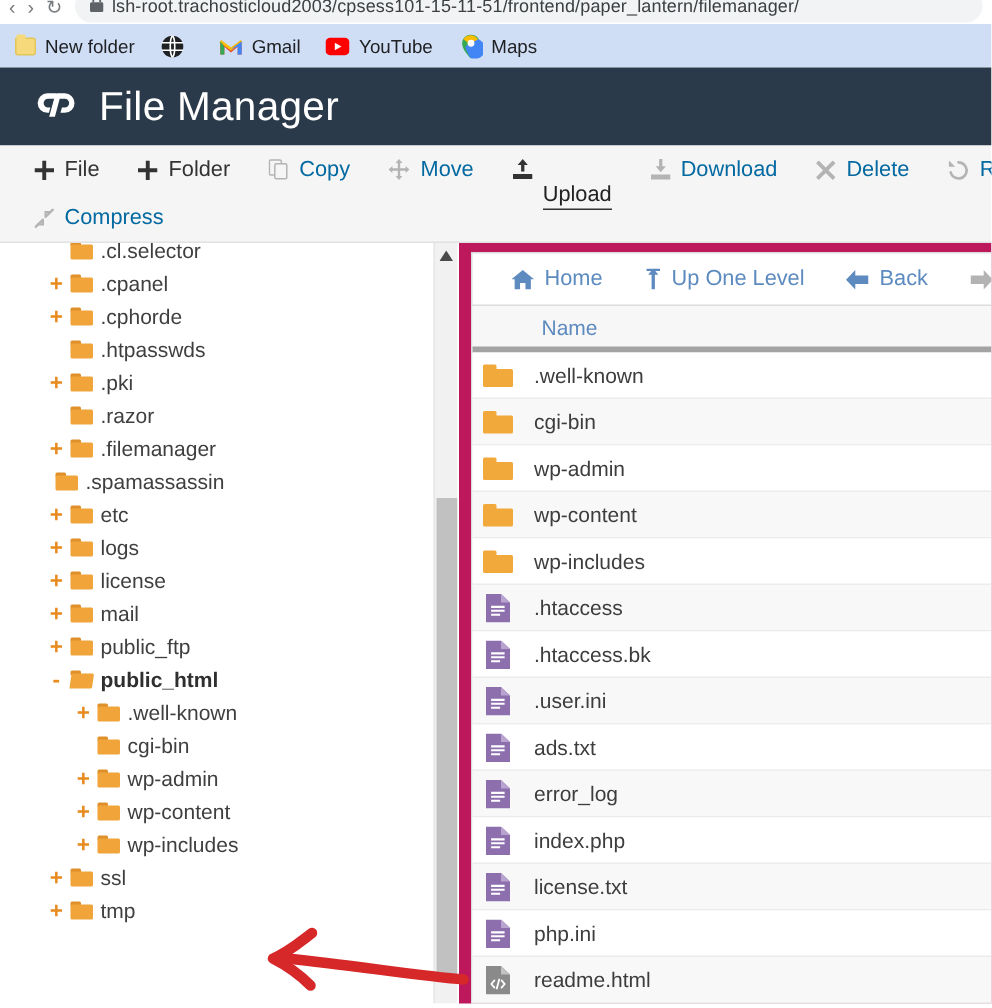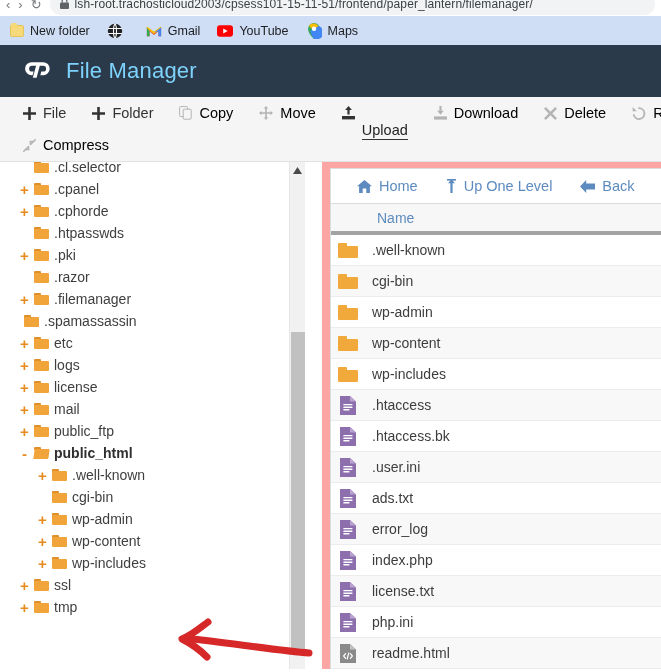--- a/index.html
+++ b/index.html
@@ -91,22 +91,22 @@
   .cp-header {
     height: 52px;
     background: #2b3a4a;
     display: flex;
     align-items: center;
     padding: 0 22px;
     gap: 14px;
   }
   .cp-logo { flex: 0 0 auto; }
   .cp-title {
-    color: #7dd3fc;
-    font-size: 22px;
+    color: #ffffff;
+    font-size: 27px;
     font-weight: 400;
     letter-spacing: .2px;
   }
 
   
   .toolbar {
     background: #f5f5f5;
     border-bottom: 1px solid #e2e2e2;
     padding: 0 10px;
   }
@@ -118,21 +118,21 @@
   }
   .tb-item {
     display: flex;
     align-items: center;
     gap: 7px;
     padding: 0 13px;
     height: 32px;
     font-size: 14.5px;
     white-space: nowrap;
     cursor: pointer;
-    color: #000000;
+    color: #0369a1;
   }
   .tb-item.enabled { color: #333333; }
   .tb-item.active { color: #222222; }
   .tb-item.active .tb-label {
     border-bottom: 1.5px solid #333;
     padding-bottom: 1px;
     margin-top: 36px;
   }
   .tb-ico { display: flex; align-items: center; }
 
@@ -147,21 +147,21 @@
   
   .tree-pane {
     width: 306px;
     position: relative;
     background: #ffffff;
     overflow: hidden;
     border-right: 1px solid #ffffff;
   }
   .tree-scroll {
     position: absolute;
-    top: -6px; left: 4px;
+    top: -6px; left: 17px;
     width: 306px;
     padding-top: 0;
   }
   .tnode {
     display: flex;
     align-items: center;
     height: 22px;
     font-size: 14px;
     color: #3f3f3f;
     white-space: nowrap;
@@ -227,25 +227,24 @@
     width: 14px;
     height: 320px;
     background: #c1c1c1;
     border-radius: 0;
     cursor: pointer;
   }
 
   
   .file-pane {
     flex: 1;
-    background: #fca5a5;
+    background: #be185d;
     position: relative;
     overflow: hidden;
     padding-left: 8px;
-    margin-left: 16px;
   }
   .file-nav {
     margin-top: 6px;
     height: 36px;
     border: 1px solid #dcdcdc;
     border-right: 0;
     background: #ffffff;
     display: flex;
     align-items: center;
     padding-left: 12px;

